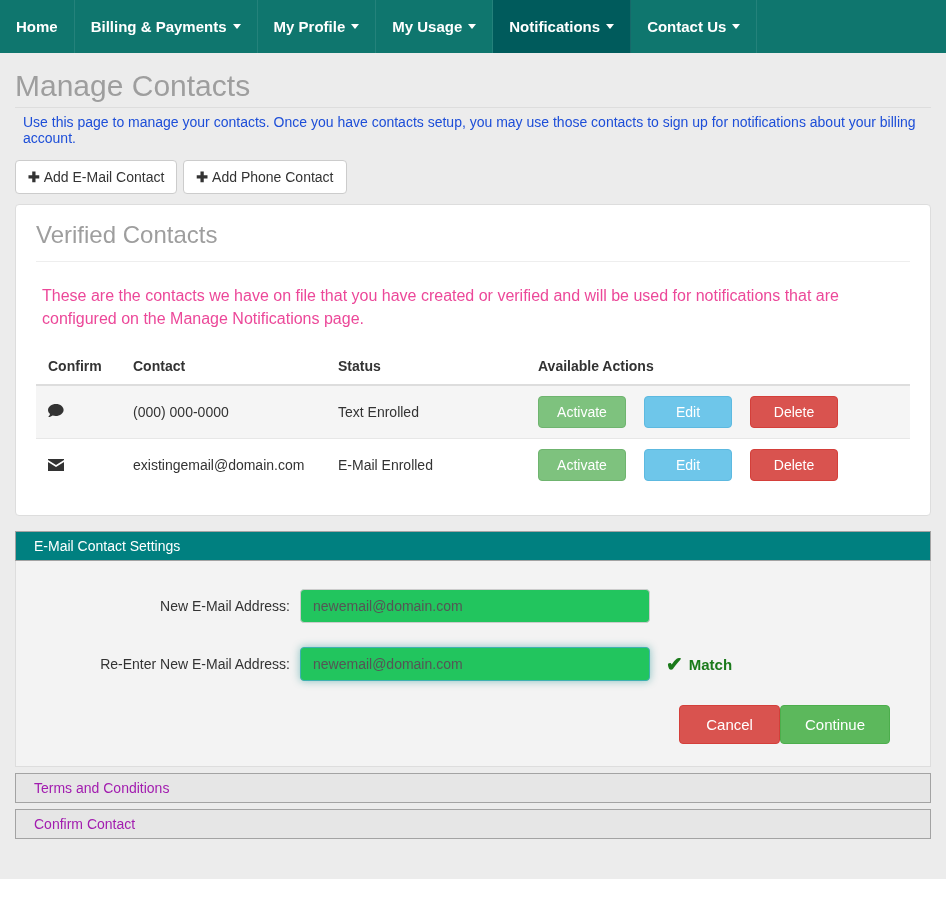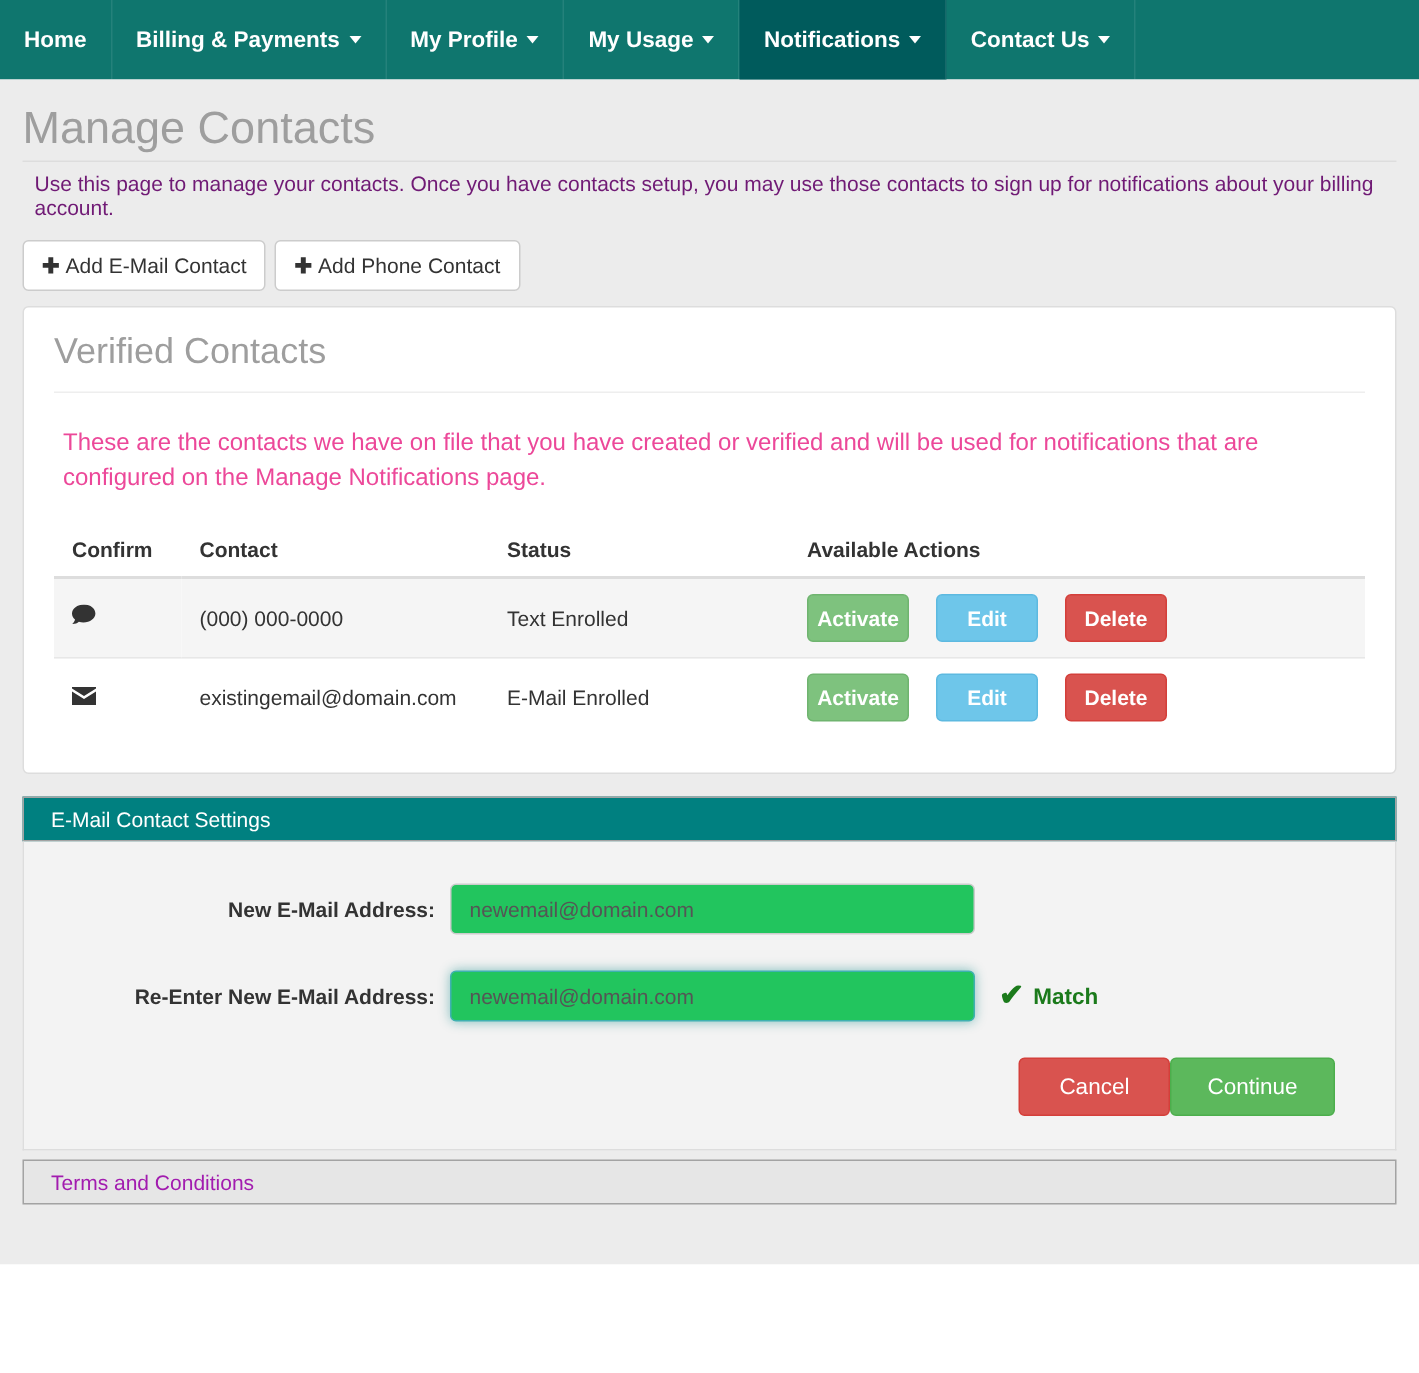--- a/index.html
+++ b/index.html
@@ -40,21 +40,21 @@
     
     .main { padding: 16px 15px 40px; background: #ececec; }
 
     .page-title {
       font-size: 30px;
       color: #9e9e9e;
       font-weight: 500;
       padding-bottom: 4px;
       border-bottom: 1px solid #ddd;
     }
-    .page-desc { padding: 6px 8px 14px; font-size: 14px; color: #701a75; }
+    .page-desc { padding: 6px 8px 14px; font-size: 14px; color: #1d4ed8; }
 
     .btn {
       display: inline-flex;
       align-items: center;
       gap: 4px;
       padding: 8px 12px;
       border-radius: 4px;
       border: 1px solid transparent;
       cursor: pointer;
       font-size: 14px;
@@ -99,21 +99,21 @@
       border-bottom: 2px solid #ddd;
       font-size: 14px;
     }
     table.contacts td {
       padding: 10px 12px;
       border-top: 1px solid #e7e7e7;
       vertical-align: middle;
     }
     table.contacts tbody tr:nth-child(odd) { background: #f5f5f5; }
     .action-cell { display: flex; gap: 18px; }
-    .btn-sm { padding: 7px 0; font-size: 14px; width: 68px; color:#fff; text-align:right;font-weight:bold; }
+    .btn-sm { padding: 7px 0; font-size: 14px; width: 88px; color:#fff; text-align:right; }
     .btn-activate { background: #7ec27e; border-color:#6fb46f; }
     .btn-edit { background: #6ec6ea; border-color:#5db9e0; }
     .btn-delete { background: #d9534f; border-color:#d43f3a; }
     .method-icon { font-size: 15px; color:#333; }
 
     
     .section-header {
       background: #008080;
       color: #fff;
       font-weight: normal;
@@ -136,21 +136,21 @@
     
     .form-row {
       display: flex;
       align-items: center;
       gap: 10px;
       margin-bottom: 24px;
     }
     .form-label {
       width: 234px;
       text-align: right;
-      font-weight: bold;
+      font-weight: normal;
       color:#333;
       font-size:14px;
     }
     .form-input {
       width: 350px;
       padding: 8px 12px;
       border: 1px solid #ccc;
       border-radius: 4px;
       font-size: 14px;
       background:#22c55e;
@@ -289,14 +289,15 @@
         <span>Match</span>
       </span>
     </div>
     <div class="form-actions">
       <button class="btn btn-cancel">Cancel</button>
       <button class="btn btn-continue">Continue</button>
     </div>
   </div>
 
   <div class="section-header collapsed">Terms and Conditions</div>
+  <div class="section-header collapsed">Confirm Contact</div>
 
 </div>
 
 </body></html>

